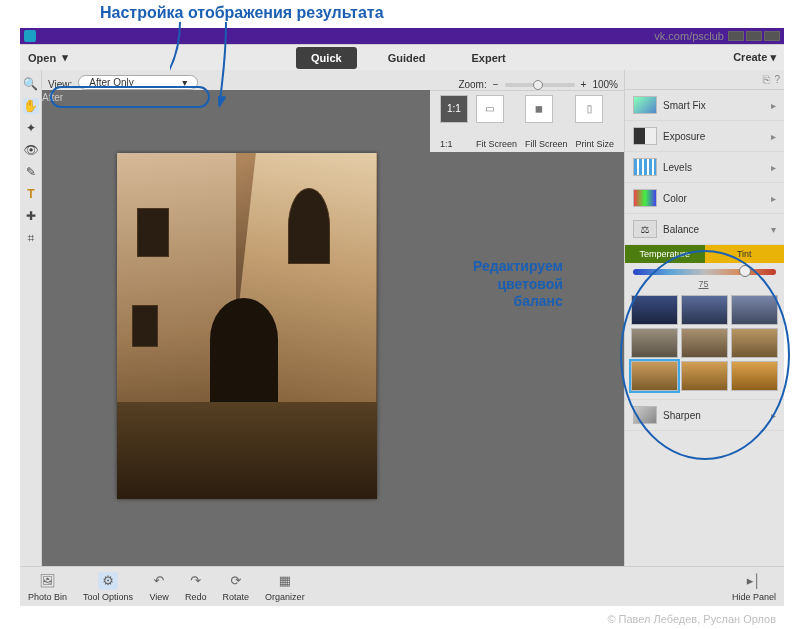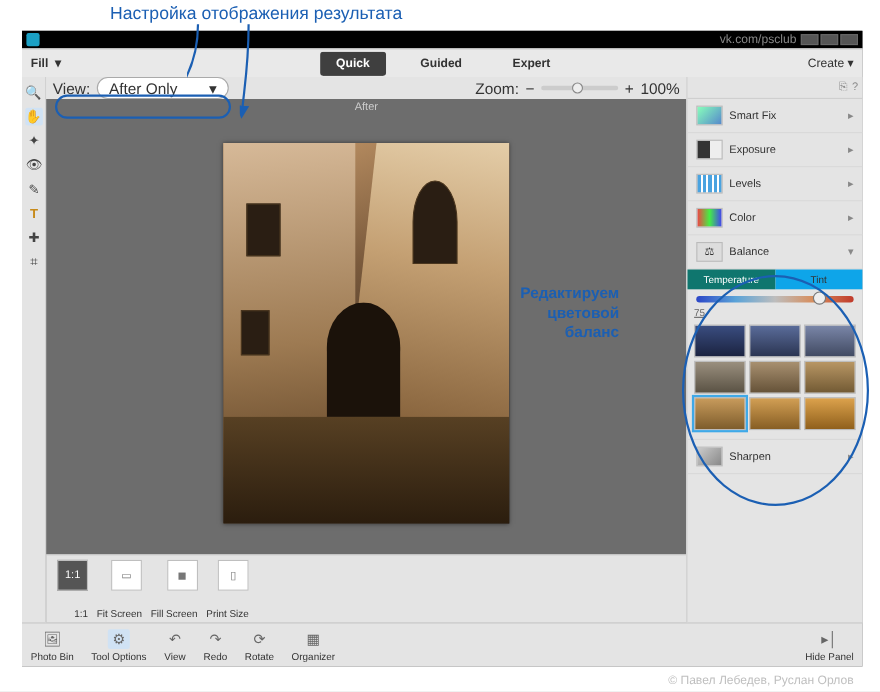--- a/index.html
+++ b/index.html
@@ -1,68 +1,68 @@
 <!DOCTYPE html>
 <html><head>
 <meta charset="utf-8">
 <style>
   * { box-sizing: border-box; margin: 0; padding: 0; font-family: Tahoma, Arial, sans-serif; }
   body { width: 800px; height: 629px; overflow: hidden; background: #fff; position: relative; }
-  .annot-top { position: absolute; top: 4px; left: 100px; color: #1b5fb3; font-weight: normal; font-size: 16px; z-index: 50; }
+  .annot-top { position: absolute; top: 4px; left: 100px; color: #1b5fb3; font-weight: bold; font-size: 16px; z-index: 50; }
   .annot-right { position: absolute; top: 258px; left: 473px; color: #1b5fb3; font-weight: bold; font-size: 14px; text-align: right; z-index: 50; line-height: 1.25; }
   .arrow { position: absolute; z-index: 49; }
   .app { position: absolute; top: 28px; left: 20px; width: 764px; height: 578px; background: #535353; display: flex; flex-direction: column; color: #ddd; font-size: 10px; }
-  .titlebar { height: 16px; background: #000000; display: flex; align-items: center; padding: 0 4px; }
+  .titlebar { height: 16px; background: #4c1d95; display: flex; align-items: center; padding: 0 4px; }
   .app-logo { width: 12px; height: 12px; background: #1ba0c4; border-radius: 2px; }
   .wm { margin-left: auto; color: #888; font-size: 11px; margin-right: 4px; }
   .winbtns { display: flex; gap: 2px; }
   .winbtn { width: 16px; height: 10px; background: #555; border: 1px solid #666; }
   .menubar { height: 18px; display: flex; align-items: center; gap: 12px; padding: 0 8px; color: #d8d8d8; font-size: 10px; background: #535353; }
   .modebar { height: 26px; background: #e9e9e9; color: #333; display: flex; align-items: center; padding: 0 8px; border-top: 1px solid #ccc; }
   .open-btn { font-weight: bold; font-size: 11px; display: flex; align-items: center; gap: 6px; }
   .mode-tabs { display: flex; margin: 0 auto; font-size: 11px; font-weight: bold; }
   .mode-tab { padding: 4px 14px; border: 1px solid transparent; margin-left: 16px; }
   .mode-tab.active { background: #3f3f3f; color: #fff; border-radius: 3px; }
-  .create-btn { font-weight: normal; font-size: 11px; }
+  .create-btn { font-weight: bold; font-size: 11px; }
   .main { flex: 1; display: flex; background: #e4e4e4; min-height: 0; }
   .toolstrip { width: 22px; background: #e4e4e4; display: flex; flex-direction: column; gap: 6px; padding: 6px 3px; border-right: 1px solid #cfcfcf; }
   .tool { width: 16px; height: 16px; display: flex; align-items: center; justify-content: center; font-size: 12px; color: #444; border-radius: 2px; }
   .tool.sel { background: #d0e2f4; }
   .center { flex: 1; display: flex; flex-direction: column; min-width: 0; background: #e4e4e4; }
-  .viewbar { height: 20px; display: flex; align-items: center; gap: 6px; padding: 0 6px; font-size: 14px; color: #333; }
+  .viewbar { height: 20px; display: flex; align-items: flex-end; gap: 6px; padding: 0 6px; font-size: 10px; color: #333; }
   .view-select { background: #fff; border: 1px solid #aaa; border-radius: 10px; padding: 1px 10px; min-width: 120px; display: flex; justify-content: space-between; }
   .zoom-wrap { margin-left: auto; display: flex; align-items: center; gap: 6px; }
   .zoom-track { width: 70px; height: 4px; background: #ccc; position: relative; border-radius: 2px; }
   .zoom-thumb { position: absolute; top: -3px; width: 10px; height: 10px; background: #eee; border: 1px solid #888; border-radius: 50%; }
-  .canvas-area { flex: 1; background: #6d6d6d; display: flex; flex-direction: column; min-height: 0; }
+  .canvas-area { flex: 1; background: #6d6d6d; display: flex; flex-direction: row; min-height: 0; }
   .after-label { color: #ccc; font-size: 10px; text-align: center; padding: 2px 0; }
   .canvas-holder { flex: 1; display: flex; align-items: center; justify-content: center; padding: 4px 4px 8px; }
   .photo { width: 260px; height: 346px; background: linear-gradient(160deg,#c89b6b 0%,#7a5a3c 35%,#3b2d21 70%,#1e140b 100%); position: relative; box-shadow: 0 0 4px rgba(0,0,0,.5); overflow: hidden; }
   .bld-left { position: absolute; left: 0; top: 0; width: 46%; height: 88%; background: linear-gradient(175deg,#d6b998,#9d7a52 60%,#614426); }
   .bld-right { position: absolute; right: 0; top: 0; width: 58%; height: 78%; background: linear-gradient(190deg,#e4cda8,#c4a073 40%,#7e5a34); clip-path: polygon(20% 0,100% 0,100% 100%,0 100%); }
   .arch { position: absolute; left: 36%; top: 42%; width: 26%; height: 30%; background: radial-gradient(circle at 50% 0, #1b120a 0 50%, transparent 51%), #1b120a; border-radius: 50% 50% 0 0 / 40% 40% 0 0; }
   .ground { position: absolute; bottom: 0; left: 0; right: 0; height: 28%; background: linear-gradient(#574023,#2b1d0e); }
   .win { position: absolute; background: #2a1e13; border: 1px solid #4a361e; }
   .hand-label { height: 14px; font-size: 10px; color: #333; padding: 0 6px; display: flex; align-items: center; }
   .thumb-bar { height: 62px; background: #e4e4e4; border-top: 1px solid #cfcfcf; display: flex; align-items: center; gap: 8px; padding: 6px 10px; }
-  .tb-btn { display: flex; flex-direction: column; align-items: flex-end; gap: 16px; font-size: 9px; color: #333; }
+  .tb-btn { display: flex; flex-direction: column; align-items: flex-start; gap: 16px; font-size: 9px; color: #333; }
   .tb-icon { width: 28px; height: 28px; background: #fff; border: 1px solid #bfbfbf; display: flex; align-items: center; justify-content: center; color: #777; font-size: 10px; }
   .tb-help { margin-left: auto; color: #666; }
   .rpanel { width: 160px; background: #e4e4e4; border-left: 1px solid #cfcfcf; display: flex; flex-direction: column; font-size: 10px; color: #333; }
   .rp-top { height: 20px; border-bottom: 1px solid #cfcfcf; display: flex; justify-content: flex-end; align-items: center; padding: 0 4px; gap: 4px; color: #888; }
   .adj-row { display: flex; align-items: center; gap: 6px; padding: 6px 8px; border-bottom: 1px solid #d9d9d9; }
   .adj-icon { width: 24px; height: 18px; background: #ddd; border: 1px solid #bbb; display: flex; align-items: center; justify-content: center; font-size: 10px; }
   .adj-row .chev { margin-left: auto; color: #888; }
   .balance-panel { padding: 0 6px 8px; border-bottom: 1px solid #d9d9d9; }
   .bal-tabs { display: flex; margin: 0 -6px 6px; }
-  .bal-tab { flex: 1; text-align: center; padding: 4px 0; font-size: 9px; background: #0ea5e9; }
-  .bal-tab.active { background: #0f766e; color: #fff; }
+  .bal-tab { flex: 1; text-align: center; padding: 4px 0; font-size: 9px; background: #eab308; }
+  .bal-tab.active { background: #4d7c0f; color: #fff; }
   .bal-slider { height: 6px; background: linear-gradient(to right,#2b46c7,#5aa3d8,#bdbdbd,#d88c5a,#c03a2b); border-radius: 3px; position: relative; margin: 4px 2px; }
   .bal-thumb { position: absolute; top: -4px; width: 12px; height: 12px; border-radius: 50%; background: #eee; border: 1px solid #777; }
-  .bal-val { text-align: left; font-size: 9px; color: #666; padding-right: 2px; text-decoration: underline; }
+  .bal-val { text-align: center; font-size: 9px; color: #666; padding-right: 2px; text-decoration: underline; }
   .preset-grid { display: grid; grid-template-columns: repeat(3,1fr); gap: 3px; margin-top: 6px; }
   .preset { height: 30px; border: 1px solid #bbb; }
   .preset.sel { outline: 2px solid #3fa9e8; }
   .footer { height: 40px; background: #e4e4e4; border-top: 1px solid #cfcfcf; display: flex; align-items: center; gap: 16px; padding: 0 8px; }
   .ft-btn { display: flex; flex-direction: column; align-items: center; gap: 2px; font-size: 9px; color: #333; }
   .ft-icon { width: 20px; height: 18px; display: flex; align-items: center; justify-content: center; color: #666; font-size: 13px; }
   .ft-btn.sel .ft-icon { background: #d0e2f4; border-radius: 2px; }
   .ft-spacer { flex: 1; }
   .credit { position: absolute; bottom: 4px; right: 24px; color: #bfbfbf; font-size: 11px; z-index: 60; }
   .circle-annot { position: absolute; border: 2px solid #1b5fb3; border-radius: 50%; pointer-events: none; z-index: 48; }
@@ -100,21 +100,21 @@
     <div class="winbtns">
       <div class="winbtn"></div>
       <div class="winbtn"></div>
       <div class="winbtn"></div>
     </div>
   </div>
 
 
   <div class="modebar">
     <div class="open-btn">
-      <span>Fill</span>
+      <span>Open</span>
         <span>▾</span>
     </div>
     <div class="mode-tabs">
       <div class="mode-tab active">Quick</div>
       <div class="mode-tab">Guided</div>
       <div class="mode-tab">Expert</div>
     </div>
     <div class="create-btn">
       <span>Create</span> ▾
     </div>

